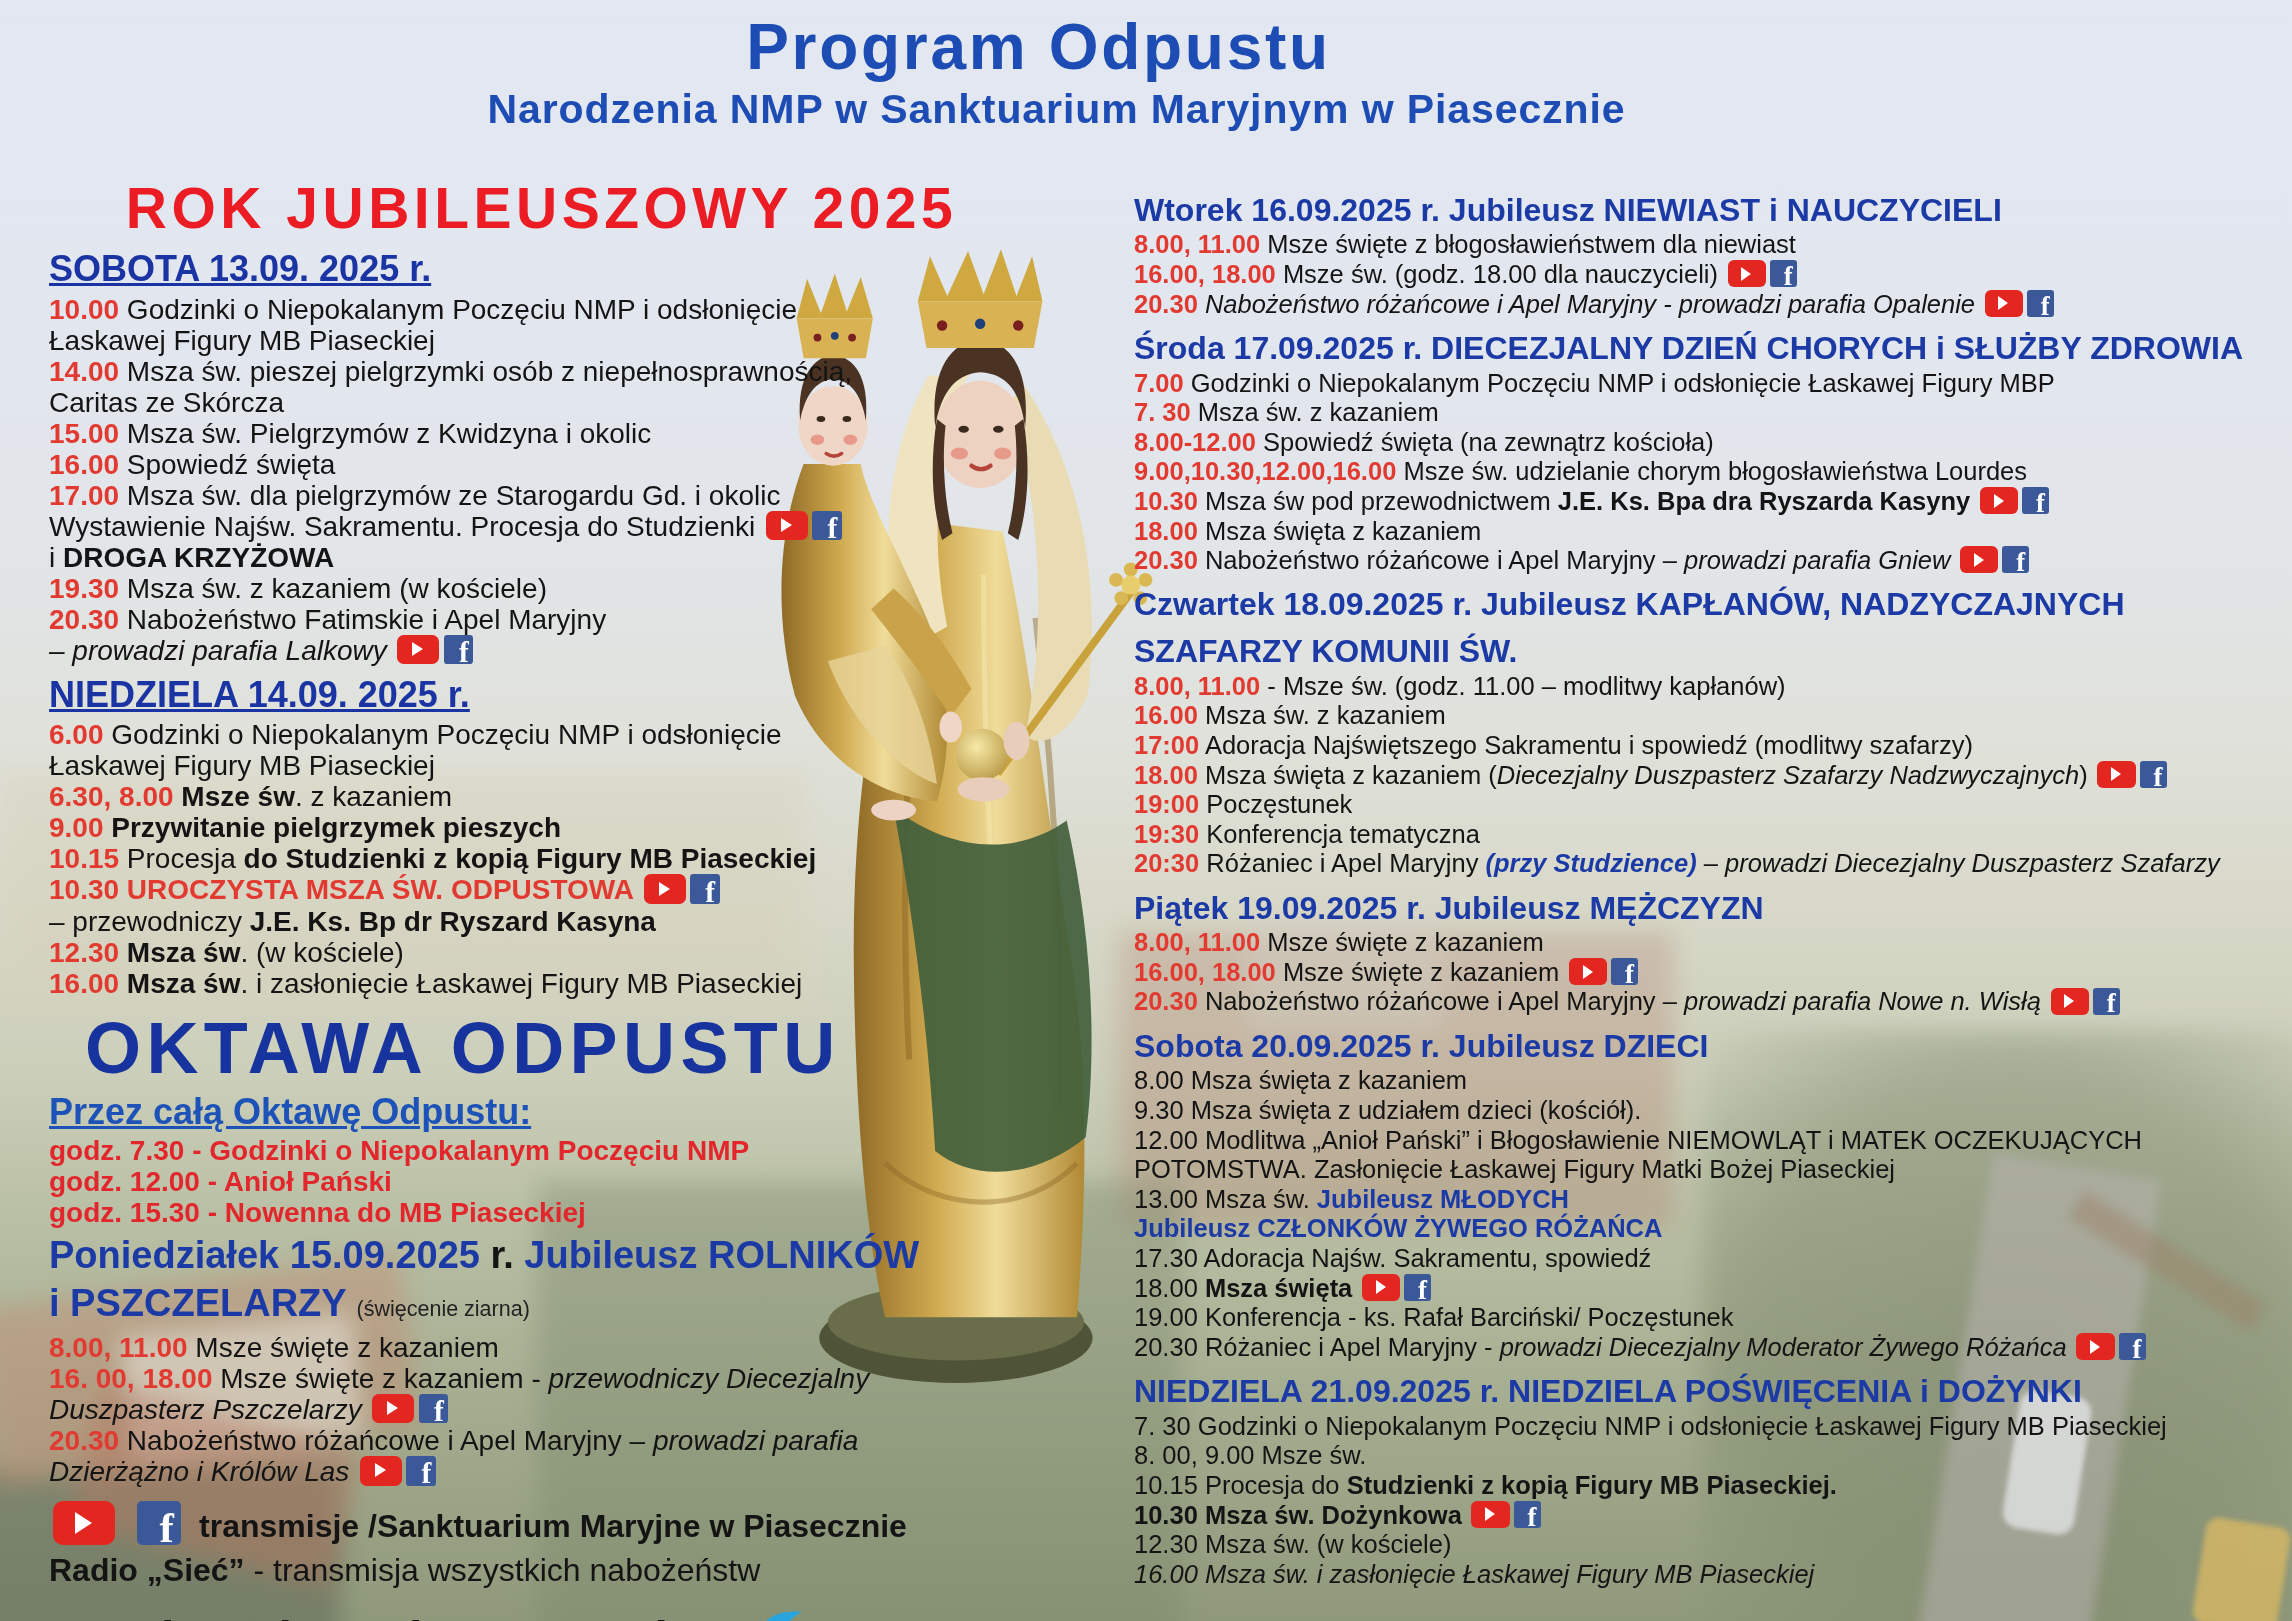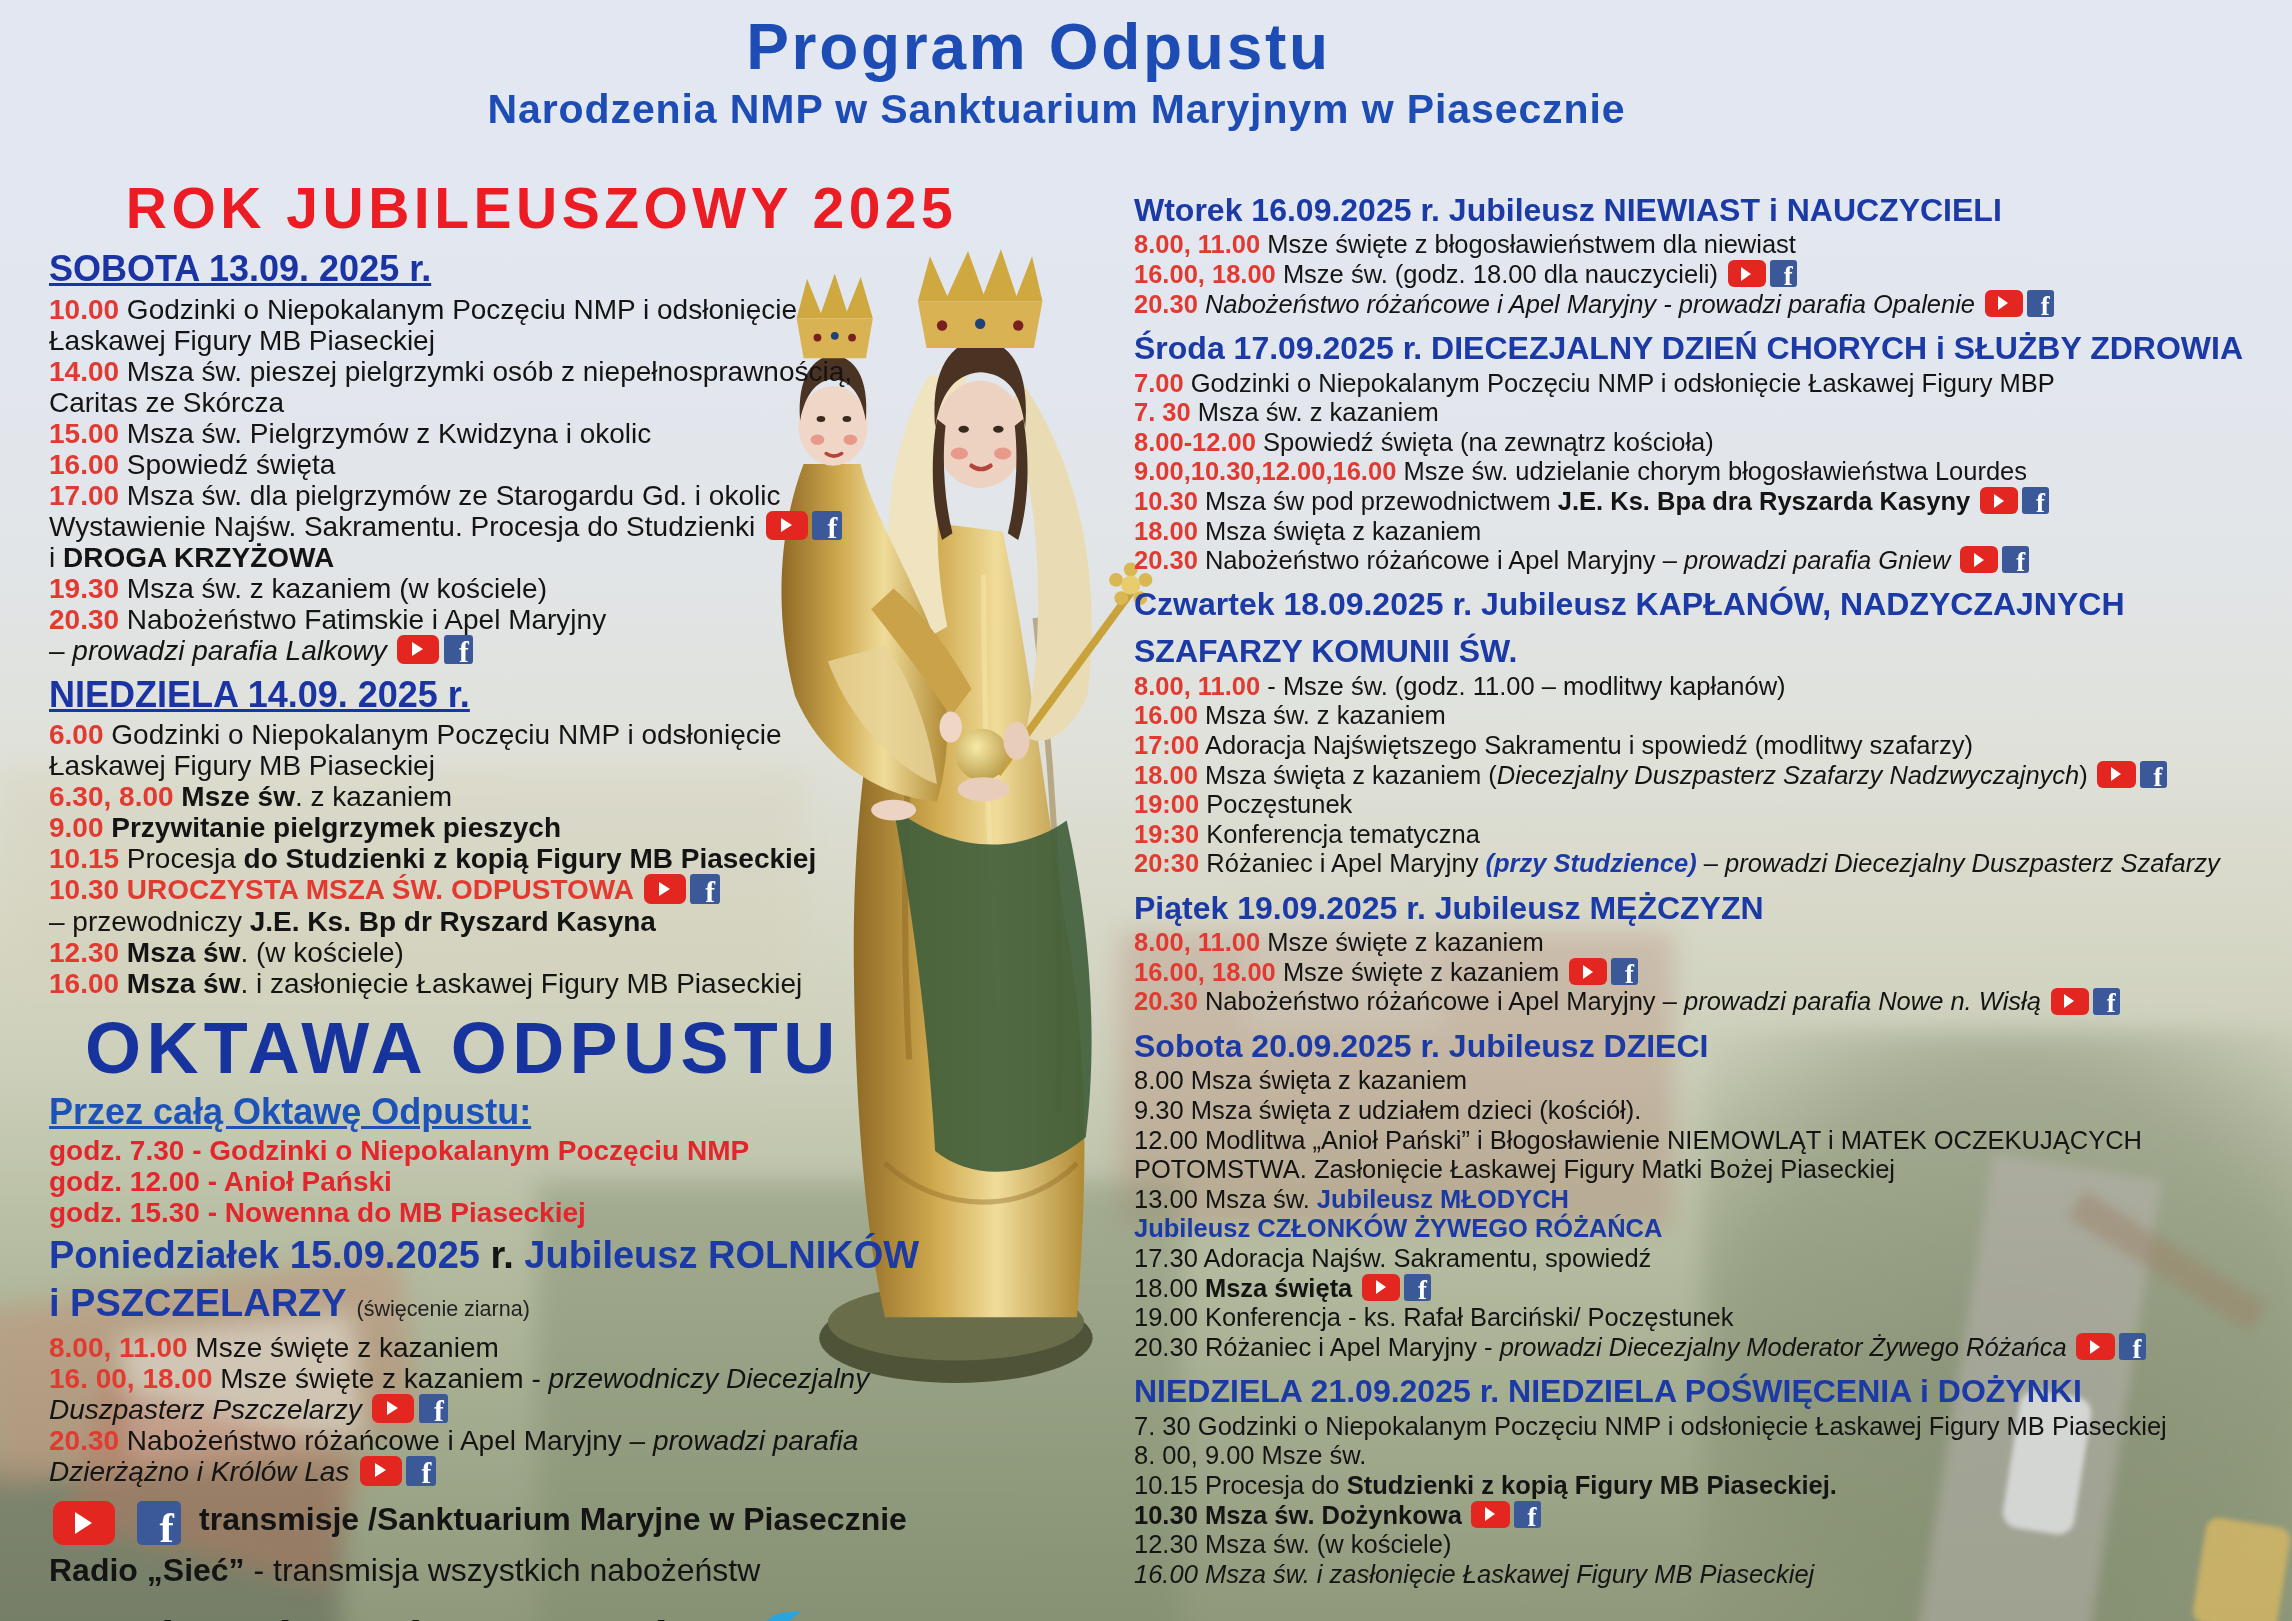--- a/index.html
+++ b/index.html
@@ -45,21 +45,21 @@
   
   .icon{display:inline-block;vertical-align:-0.16em;position:relative;}
   .ic-yt{width:1.5em;height:1.06em;background:#e32620;border-radius:0.24em;margin:0 0.10em;}
   .ic-yt::after{content:"";position:absolute;left:36%;top:25%;
       border-left:0.42em solid #fff;border-top:0.28em solid transparent;border-bottom:0.28em solid transparent;}
   .ic-fb{width:1.06em;height:1.06em;background:#3b5998;border-radius:0.12em;margin:0 0.06em;overflow:hidden;}
   .ic-fb::after{content:"f";position:absolute;right:0.16em;bottom:-0.10em;color:#fff;font-weight:700;
       font-size:1.05em;line-height:1;font-family:"Liberation Serif",serif;}
   
   .footer{margin-top:14.3px;}
-  .f1{display:flex;align-items:flex-start;gap:16px;font-size:32px;font-weight:700;}
+  .f1{display:flex;align-items:flex-end;gap:16px;font-size:32px;font-weight:700;}
   .f1 .icon{font-size:41px;}
   .f2{font-size:32px;margin-top:7.2px;}
   .f3{display:flex;align-items:center;gap:81px;margin-top:14.3px;}
   .website{font-size:48px;font-weight:800;}
   .radio{display:flex;align-items:center;gap:12.5px;}
   .radio-text{display:flex;flex-direction:column;}
   .radio-name{font-size:41px;font-weight:700;color:#29a4dd;letter-spacing:0.9px;}
 </style>
 </head>
 <body>

